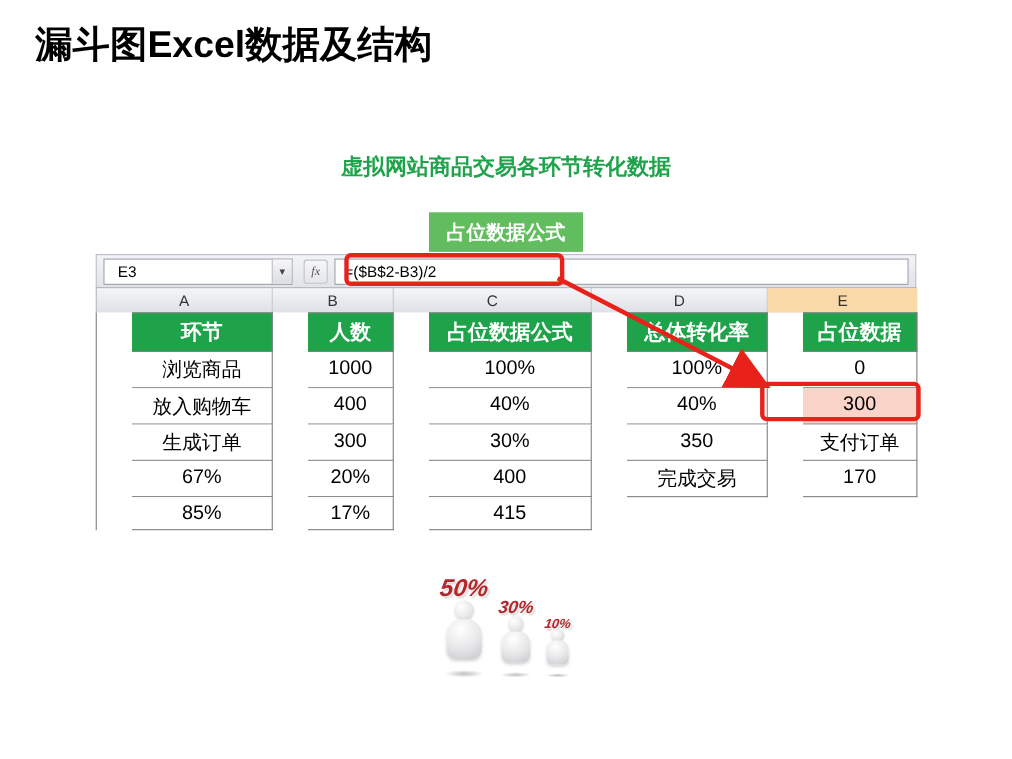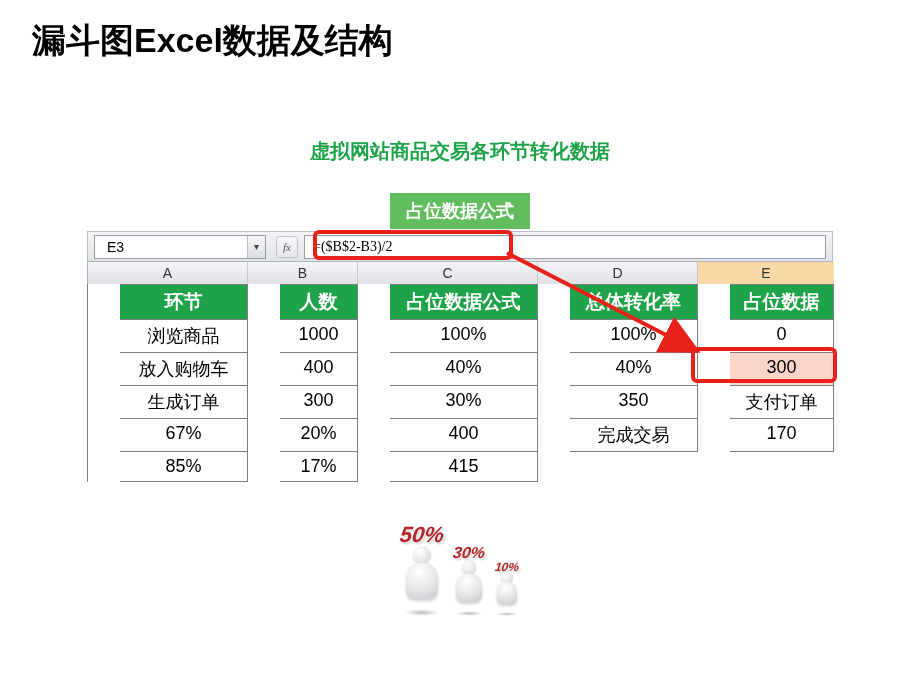--- a/index.html
+++ b/index.html
@@ -88,21 +88,20 @@
   .formula-input {
     flex: 1;
     height: 24px;
     margin: 0 6px 0 2px;
     background: #fff;
     border: 1px solid #9b9fa8;
     font-size: 14px;
     display: flex;
     align-items: center;
     padding-left: 8px;
-    font-family: Liberation Serif, serif;
   }
   
   .col-headers {
     display: grid;
     grid-template-columns: 160px 110px 180px 160px 136px;
     background: linear-gradient(#f4f5f8,#e0e1e6);
     border: 1px solid #b0b3ba;
     border-bottom: none;
   }
   .col-headers div {

